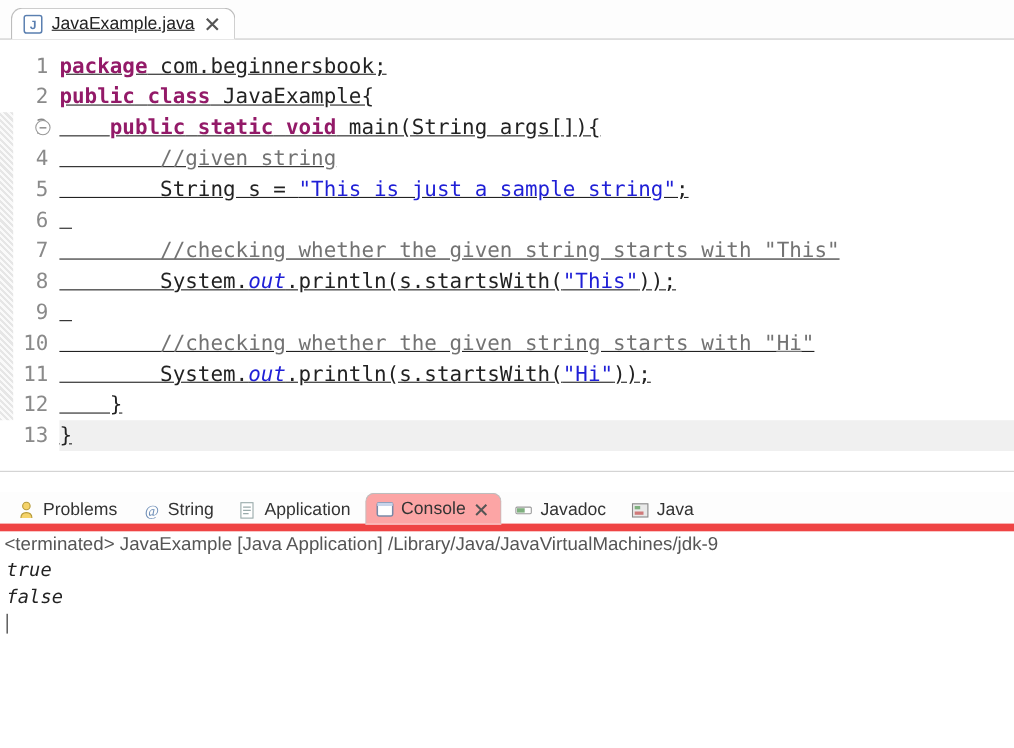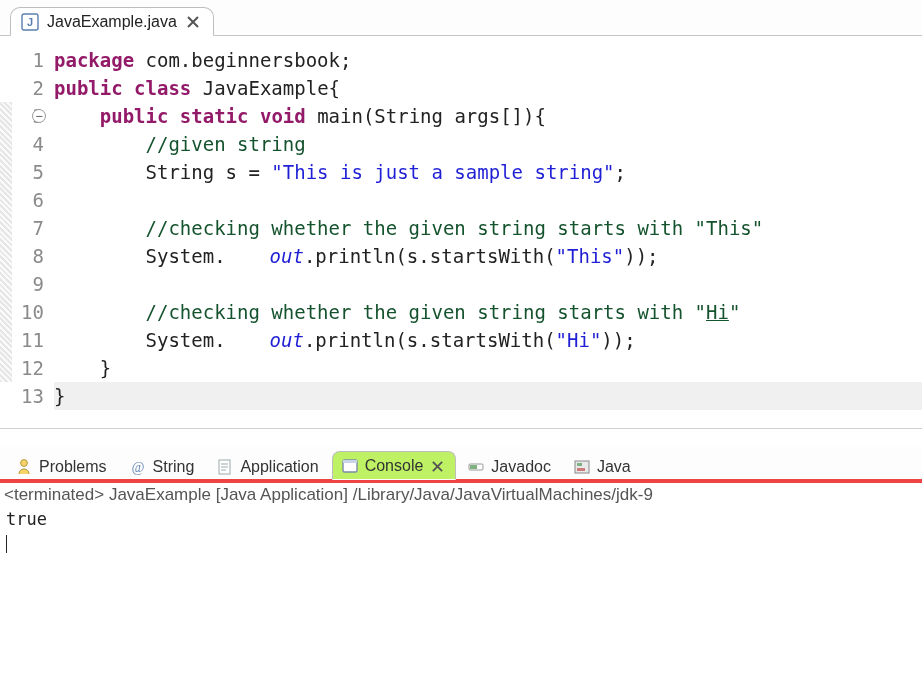--- a/index.html
+++ b/index.html
@@ -29,21 +29,21 @@
     border: 1px solid #bdbdbd;
     border-bottom: 1px solid #ffffff;
     border-top-left-radius: 10px;
     border-top-right-radius: 10px;
     padding: 5px 12px 4px 10px;
     background: #ffffff;
     position: relative;
     top: 1px;
   }
   .file-tab .icon { width: 18px; height: 18px; }
-  .file-tab .label { font-size: 16px; color: #222; }
+  .file-tab .label { font-size: 16px; color: #222; text-decoration: underline; }
   .close-x {
     font-family: Arial, sans-serif;
     font-size: 16px;
     color: #444;
     width: 16px; height: 16px;
     display: inline-flex; align-items: center; justify-content: center;
   }
   .tab-underline { border-bottom: 1px solid #c7c7c7; }
   .code-area {
     display: flex;
@@ -71,35 +71,35 @@
   .fold-circle {
     position: absolute;
     right: -2px; top: 7px;
     width: 14px; height: 14px;
     border-radius: 50%;
     background: #ffffff;
     border: 1px solid #9a9a9a;
     display: flex; align-items: center; justify-content: center;
     font-size: 12px; color: #666; line-height: 1;
   }
-  .code { flex: 1; color: #222; }
+  .code { flex: 1; color: #222; text-decoration: underline; }
   .code .row { height: 28px; }
   .kw { color: #931a68; font-weight: 600; }
-  .cm { color: #14532d; }
+  .cm { color: #737373; }
   .str { color: #1f1fd6; }
-  .field { color: #1f1fd6; font-style: italic; margin-left: 44px; }
+  .field { color: #1f1fd6; font-style: italic; }
   .hl { background: #f0f0f0; }
   .bottom-panel {
     margin-top: 18px;
   }
   .bottom-tabs {
     display: flex;
     align-items: flex-end;
     height: 36px;
-    border-bottom: 4px solid #ef4444;
+    border-bottom: 7px solid #ef4444;
     padding-left: 6px;
     gap: 2px;
     background: #fdfdfd;
   }
   .btab {
     display: flex;
     align-items: center;
     gap: 6px;
     padding: 5px 10px 4px 8px;
     border: 1px solid transparent;
@@ -107,39 +107,39 @@
     border-top-left-radius: 8px;
     border-top-right-radius: 8px;
     font-size: 16px;
     color: #333;
     position: relative;
     top: 1px;
     background: transparent;
   }
   .btab.active {
     border-color: #bdbdbd;
-    background: #bef264;
+    background: #fca5a5;
     border-bottom: 1px solid #ffffff;
   }
   .btab .ticon { width: 18px; height: 18px; display: inline-block; }
   .console-body {
     font-family: "Menlo","Consolas",monospace;
     font-size: 17px;
     padding: 2px 6px;
     color: #222;
   }
   .console-header {
     font-family: "Helvetica Neue",Arial,sans-serif;
     font-size: 17px;
     color: #555;
     padding: 2px 16px 0 4px;
     white-space: nowrap;
     overflow: hidden;
   }
-  .console-line { line-height: 24px; }
+  .console-line { line-height: 24px; font-style: italic; }
   .cursor {
     display: inline-block;
     width: 1px; height: 18px;
     background: #222;
     vertical-align: middle;
   }
 </style>
 </head>
 <body>
 
@@ -213,15 +213,16 @@
             <rect x="2" y="3" width="14" height="12" fill="#e9e9e9" stroke="#888"></rect>
             <rect x="4" y="5" width="5" height="3" fill="#7fb07f"></rect>
             <rect x="4" y="10" width="8" height="3" fill="#d07a7a"></rect>
           </svg></span>
         <span>Java</span>
       </div>
     </div>
   <div class="console-header">&lt;terminated&gt; JavaExample [Java Application] /Library/Java/JavaVirtualMachines/jdk-9</div>
   <div class="console-body" id="console-out">
       <div class="console-line">true</div>
+      <div class="console-line">false</div>
       <div class="console-line"><span class="cursor"></span></div>
     </div>
 </div>
 
 </body></html>

